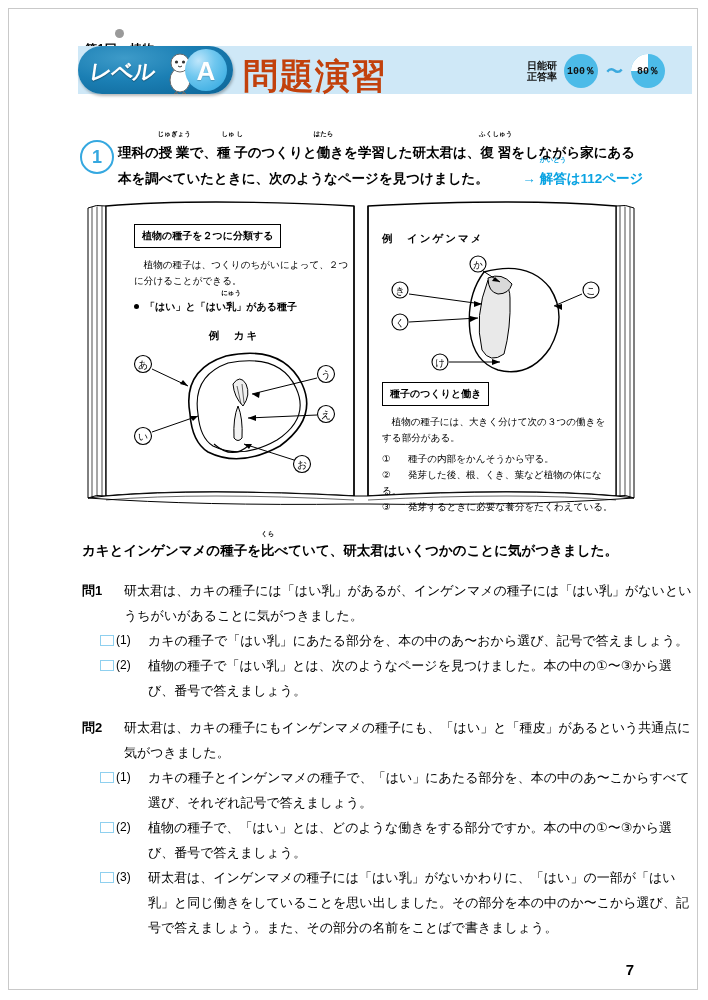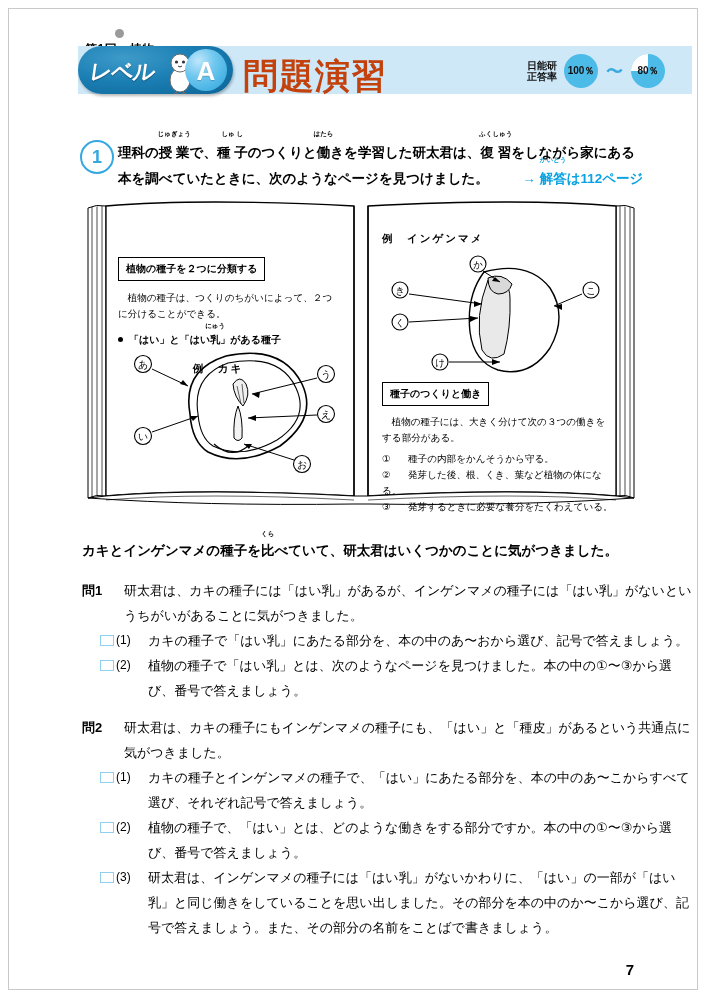--- a/index.html
+++ b/index.html
@@ -61,21 +61,21 @@
   }
 
   
   .accuracy{
     position:absolute;right:42px;top:52px;height:38px;
     display:flex;align-items:center;gap:6px;
   }
   .acc-label{
     font-size:10px;font-weight:bold;line-height:1.15;color:#111;text-align:right;
   }
-  .acc-pie{position:relative;width:36px;height:36px;}
+  .acc-pie{position:relative;width:36px;height:36px;font-family:Liberation Mono, monospace;}
   .acc-pie .pietxt{
     position:absolute;left:0;right:0;top:11px;text-align:center;
     font-size:10px;font-weight:bold;color:#111;
   }
   .tilde{font-size:17px;color:#3aa9de;font-weight:bold;margin:0 1px;}
 
   
   .q-number{
     position:absolute;left:80px;top:140px;width:30px;height:30px;
     border:2px solid #35a8e0;border-radius:50%;
@@ -204,21 +204,21 @@
     <path d="M24 10 Q120 2 272 10 L272 300 Q120 292 24 300 Z" fill="#fff" stroke="#000" stroke-width="1.3"></path>
     <path d="M286 10 Q438 2 534 10 L534 300 Q438 292 286 300 Z" fill="#fff" stroke="#000" stroke-width="1.3"></path>
 
     <line x1="272" y1="10" x2="272" y2="300" stroke="#000" stroke-width="1.3"></line>
     <line x1="286" y1="10" x2="286" y2="300" stroke="#000" stroke-width="1.3"></line>
 
     <path d="M24 300 Q120 292 272 300 L286 300 Q438 292 534 300 L552 302 Q438 310 286 308 L272 308 Q120 310 6 302 Z" fill="#fff" stroke="#000" stroke-width="1"></path>
     <path d="M24 304 Q120 296 272 304 M286 304 Q438 296 534 304" stroke="#000" stroke-width="0.6" fill="none"></path>
   </svg>
 
-  <div class="bookpage" style="left:36px;top:28px;width:220px;margin-top:33px;">
+  <div class="bookpage" style="left:52px;top:28px;width:220px;">
     <div class="boxhead">植物の種子を２つに分類する</div>
     <div class="bodytxt" style="margin-top:9px;">　植物の種子は、つくりのちがいによって、２つに分けることができる。</div>
     <div class="bullet-line" style="margin-top:11px;">
       <span class="bullet-dot"></span><span>「はい」と「はい</span><span class="ruby"><span class="rt">にゅう</span><span>乳</span></span><span>」がある種子</span>
     </div>
     <div class="ex-line" style="margin-top:14px;text-align:center;padding-right:20px;">例　カキ</div>
   </div>
 
   <svg style="position:absolute;left:48px;top:140px;" width="210" height="140" viewBox="0 0 210 140">
     <path d="M60 78 Q52 34 96 20 Q152 8 172 48 Q188 82 150 110 Q110 132 78 116 Q62 106 60 78 Z" fill="none" stroke="#000" stroke-width="1.6"></path>

